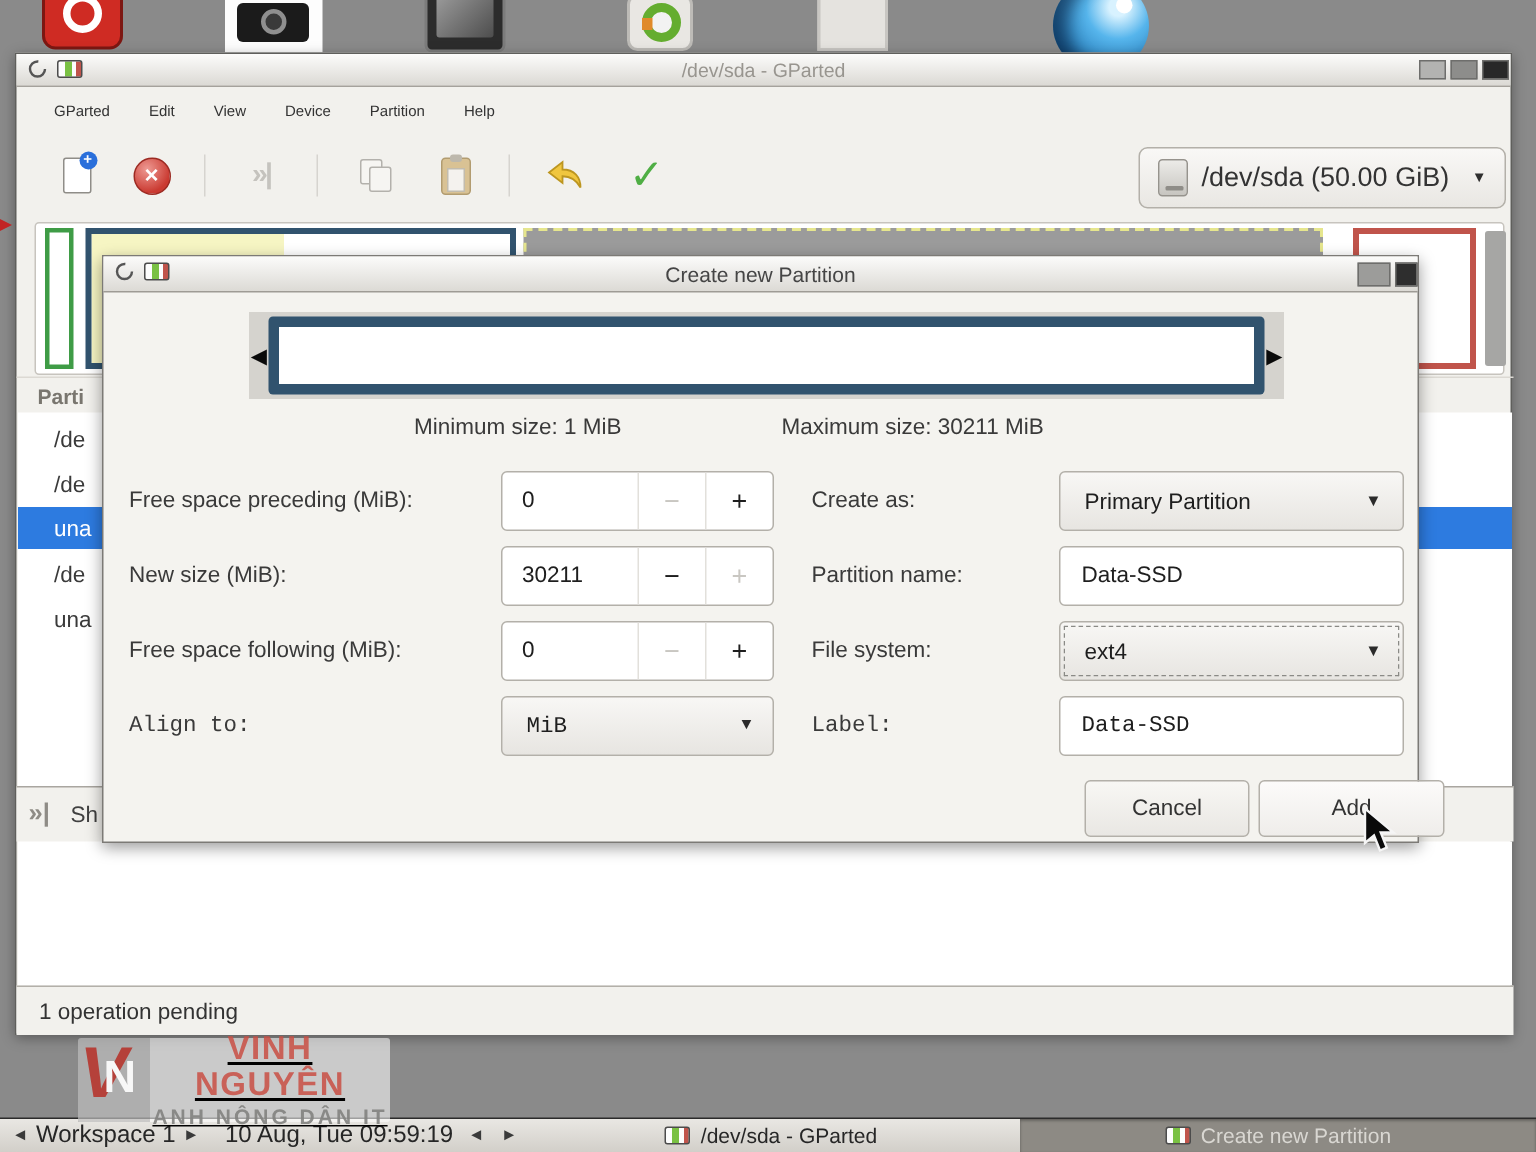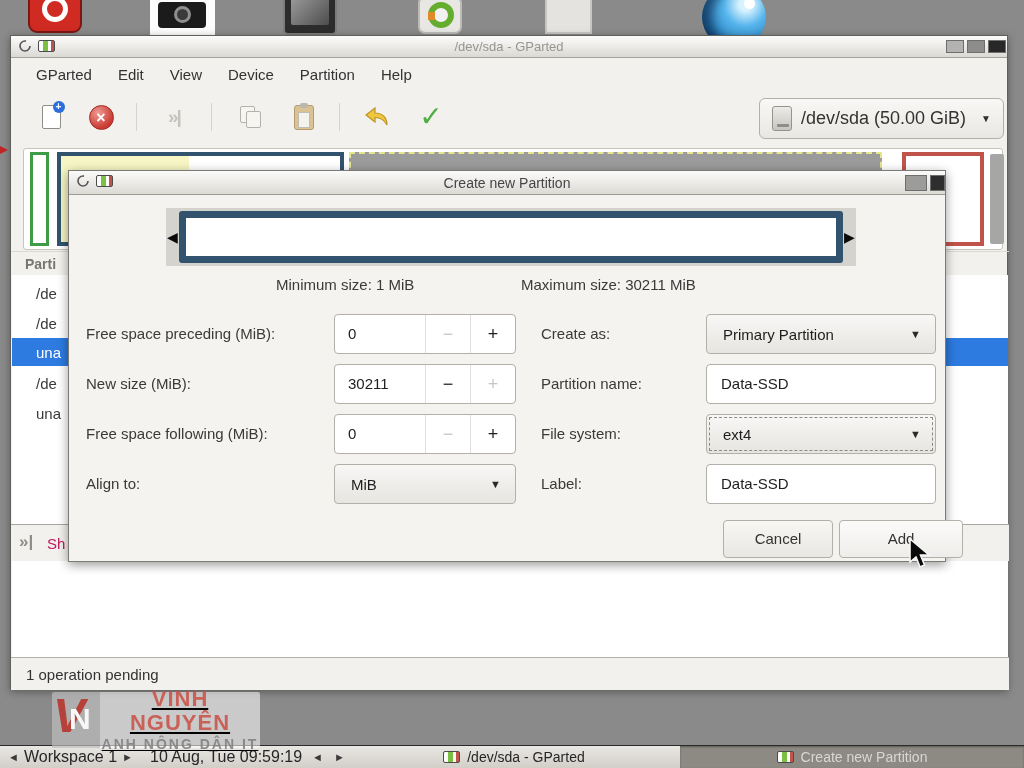--- a/index.html
+++ b/index.html
@@ -33,21 +33,21 @@
   .titlebar { position:absolute; left:0; top:0; right:0; height:22px; background:linear-gradient(#fcfcfb,#dbd9d4); border-bottom:1px solid #a5a29c; }
   .tb-icons { position:absolute; left:7px; top:3px; display:flex; gap:6px; align-items:center; }
   .swirl { width:14px; height:14px; }
   .gpmini { width:17px; height:12px; border:1px solid #4c4c4c; background:linear-gradient(90deg,#fdfdfd 0 28%,#7ac143 28% 58%,#fdfdfd 58% 80%,#c0544b 80%); border-radius:2px; }
   .tb-title { position:absolute; left:0; right:0; top:0; height:22px; text-align:center; line-height:22px; font-size:13px; }
   .mainwin .tb-title { color:#98958f; }
   .tb-btn { position:absolute; top:4px; width:18px; height:13px; border:1px solid #6e6e6c; }
   .mw-b1 { left:935px; background:#b3b3b1; } .mw-b2 { left:956px; background:#8d8d8b; } .mw-b3 { left:977px; background:#282828; }
 
   .menubar { position:absolute; left:0; top:22px; right:0; height:34px; display:flex; align-items:center; padding-left:12px; }
-  .menu-item { font-size:15px; color:#333; padding:16px 13px; line-height:34px; }
+  .menu-item { font-size:10px; color:#333; padding:16px 13px; line-height:34px; }
 
   .toolbar { position:absolute; left:0; top:56px; right:0; height:54px; }
   .t-ic { position:absolute; top:11px; width:28px; height:28px; display:flex; align-items:center; justify-content:center; }
   .t-sep { position:absolute; top:11px; width:1px; height:28px; background:#d6d4cf; }
   .ic-newdoc { position:relative; width:19px; height:24px; background:#fff; border:1px solid #8f8d88; border-radius:2px; }
   .ic-newdoc .plus { position:absolute; right:-5px; top:-5px; width:12px; height:12px; background:#2a6fdb; border-radius:50%; color:#fff; font-size:10px; line-height:12px; text-align:center; font-weight:bold; }
   .ic-del { width:25px; height:25px; border-radius:50%; background:radial-gradient(circle at 35% 30%,#ee9a93,#ca3a31 70%); border:1px solid #9c2a22; color:#fff; font-weight:bold; font-size:16px; line-height:23px; text-align:center; }
   .ic-resize { color:#c5c3be; font-size:19px; font-weight:bold; letter-spacing:-2px; }
   .ic-copy { position:relative; width:24px; height:24px; }
   .ic-copy .p1,.ic-copy .p2 { position:absolute; width:15px; height:17px; background:#f6f5f2; border:1px solid #b3b1ac; border-radius:2px; }
@@ -72,42 +72,42 @@
   .p-gray { left:966px; top:5px; width:14px; height:90px; background:#a6a6a4; border-radius:2px; position:absolute; }
 
   .pt-header { position:absolute; left:0; top:215px; width:998px; height:24px; border-top:1px solid #dcd9d3; }
   .pt-header span { font-size:14px; font-weight:bold; color:#79766f; margin-left:14px; line-height:24px; display:inline-block; }
   .ptable { position:absolute; left:1px; top:239px; width:996px; height:249px; background:#fff; }
   .prow { position:absolute; left:0; width:996px; height:30px; font-size:15px; color:#3a3a3a; line-height:30px; padding-left:24px; }
   .prow.sel { background:#2d7be0; color:#fff; height:28px; }
 
   .opsrow { position:absolute; left:0; top:488px; width:998px; height:37px; background:#f2f1ed; border-top:1px solid #a9a6a0; }
   .ops-ic { position:absolute; left:8px; top:7px; color:#8f8c86; font-size:17px; font-weight:bold; }
-  .ops-label { position:absolute; left:36px; top:0; font-size:15px; color:#be185d; line-height:37px; }
+  .ops-label { position:absolute; left:36px; top:0; font-size:15px; color:#404040; line-height:37px; }
   .whitegap { position:absolute; left:1px; top:525px; width:996px; height:96px; background:#fff; }
   .statusbar { position:absolute; left:0; top:621px; width:998px; height:33px; background:#f2f1ed; border-top:1px solid #b3b0a9; }
   .statusbar span { font-size:15px; color:#333; margin-left:15px; line-height:33px; display:inline-block; }
 
   
   .dialog { left:68px; top:170px; width:878px; height:392px; background:#f4f3ef; border:1px solid #7c7a76; z-index:4; box-shadow:0 3px 10px rgba(0,0,0,.4); }
   .dialog .titlebar { height:24px; background:linear-gradient(#fbfbfa,#dcdad5); border-bottom:1px solid #9e9b95; }
   .dialog .tb-title { height:24px; line-height:24px; color:#454545; font-size:14px; }
   .dlg-b1 { left:836px; top:4px; width:22px; height:16px; background:#9c9c9a; }
   .dlg-b2 { left:861px; top:4px; width:15px; height:16px; background:#2e2e2e; }
 
   .slider { position:absolute; left:97px; top:37px; width:690px; height:58px; background:#d5d3ce; }
   .sl-bar { position:absolute; left:13px; right:13px; top:3px; bottom:3px; background:#31536e; border-radius:3px; }
   .sl-inner { position:absolute; left:7px; right:7px; top:7px; bottom:7px; background:#fff; }
   .sl-arrow { position:absolute; top:0; width:13px; height:58px; display:flex; align-items:center; justify-content:center; font-size:14px; color:#0a0a0a; }
   .sl-left { left:0; } .sl-right { right:0; }
 
   .minmax { position:absolute; top:105px; font-size:15px; color:#3a3a3a; }
   .dlg-label { position:absolute; font-size:15px; color:#3a3a3a; height:40px; line-height:40px; }
   .lcol { left:17px; } .rcol { left:472px; }
-  .r1 { top:143px; } .r2 { top:193px; } .r3 { top:243px; } .r4 { top:293px; }
+  .r1 { top:143px; } .r2 { top:193px; } .r3 { top:243px; } .r4 { top:293px;font-family:Liberation Mono, monospace; }
 
   .ctrl { position:absolute; height:40px; border:1px solid #b3b0a9; border-radius:4px; }
   .lctrl { left:265px; width:182px; } .rctrl { left:637px; width:230px; }
   .spin { background:#fff; display:flex; }
   .spin-val { flex:1; font-size:15px; color:#1e1e1e; line-height:38px; padding-left:13px; }
   .spin-btn { width:45px; text-align:center; line-height:38px; font-size:18px; color:#1e1e1e; border-left:1px solid #e2e0db; }
   .spin-btn.dis { color:#c9c7c2; }
   .textbox { background:#fff; }
   .textbox span { font-size:15px; color:#1e1e1e; line-height:38px; padding-left:14px; display:block; }
   .dropdown { background:linear-gradient(#f8f7f5,#e7e5e1); display:flex; align-items:center; }

